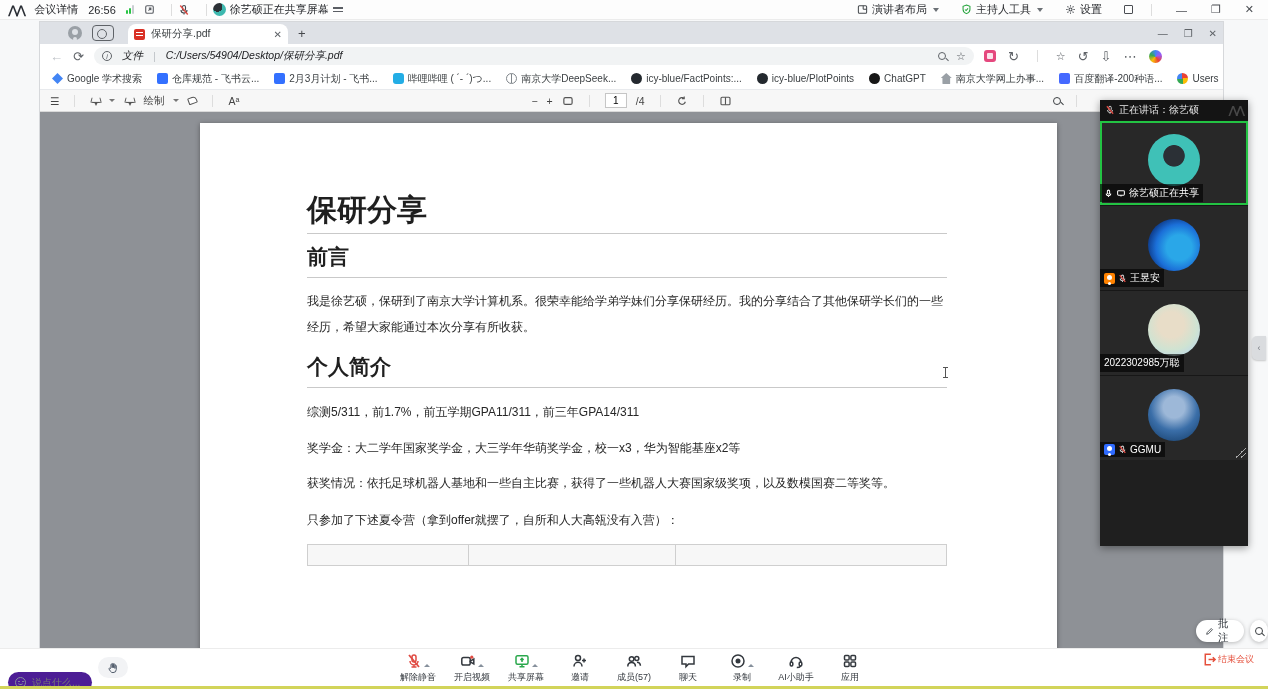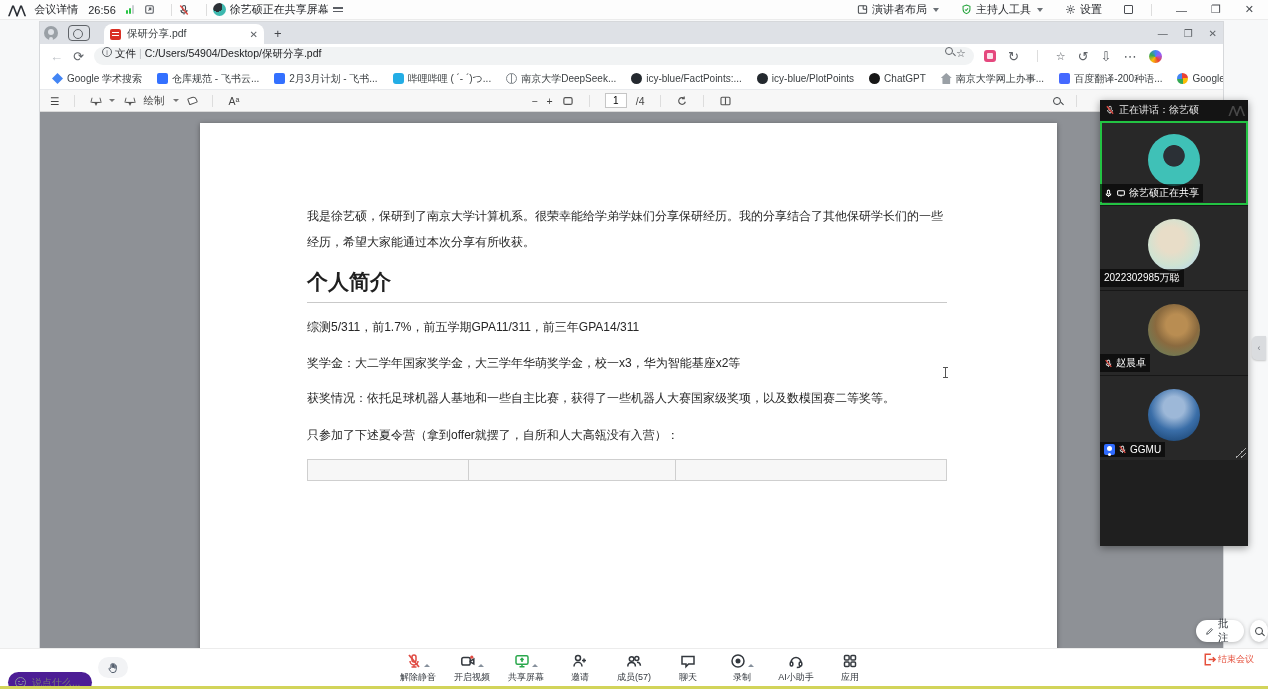--- a/index.html
+++ b/index.html
@@ -24,37 +24,37 @@
   .sig i:nth-child(1){height:4px;} .sig i:nth-child(2){height:6px;} .sig i:nth-child(3){height:9px;background:#c9cdd2;}
   .mini-avatar{width:13px;height:13px;border-radius:50%;background:radial-gradient(circle at 35% 30%,#2c3136 38%,#3db8af 40%);}
   .caret{width:0;height:0;border-left:3.5px solid transparent;border-right:3.5px solid transparent;border-top:4px solid #6b7075;display:inline-block;margin-left:2px;}
   .winbtn{color:#4a4d52;font-size:11px;padding:0 6px;cursor:default;}
   .fs-box{width:9px;height:9px;border:1.2px solid #4a4d52;border-radius:1px;display:inline-block;}
   .hamb{display:inline-block;width:10px;}
   .hamb i{display:block;height:1.4px;background:#5a5e64;margin:2px 0;}
 
   
   .browser{position:absolute;left:40px;top:22px;width:1183px;height:626px;background:#fff;box-shadow:0 0 0 1px #d6d8db;}
-  .tabstrip{position:absolute;left:0;top:0;right:0;height:22px;background:var(--tabstrip);display:flex;align-items:center;padding-left:4px;}
+  .tabstrip{position:absolute;left:0;top:0;right:0;height:22px;background:var(--tabstrip);display:flex;align-items:center;padding-left:28px;}
   .profile-ic{width:14px;height:14px;border-radius:50%;background:#9aa0a6;position:relative;margin-right:10px;}
   .profile-ic::after{content:"";position:absolute;left:4px;top:3px;width:6px;height:6px;border-radius:50%;background:#dee1e6;box-shadow:0 7px 0 -1px #dee1e6;}
   .workspace-ic{width:22px;height:16px;border:1.4px solid #5f6368;border-radius:4px;margin-right:14px;position:relative;}
   .workspace-ic::after{content:"";position:absolute;left:4px;top:2.5px;width:8px;height:8px;border-radius:50%;border:1.4px solid #5f6368;}
   .tab{height:20px;align-self:flex-end;width:160px;background:#fff;border-radius:8px 8px 0 0;display:flex;align-items:center;padding:0 6px;gap:6px;font-size:10.5px;color:#3c4043;}
   .pdf-fav{width:11px;height:11px;background:#d93025;border-radius:2px;flex:none;position:relative;}
   .pdf-fav::after{content:"";position:absolute;left:2px;top:3px;right:2px;height:1.5px;background:#fff;box-shadow:0 3px 0 #fff;}
   .tab .title{flex:1;white-space:nowrap;overflow:hidden;}
   .tab .close{color:#5f6368;font-size:10px;}
   .newtab{font-size:13px;color:#44474b;margin-left:10px;}
   .bwin{position:absolute;right:6px;top:0;height:22px;display:flex;align-items:center;gap:16px;color:#5f6368;font-size:10px;}
 
   .navrow{position:absolute;left:0;top:22px;right:0;height:24px;background:#fff;display:flex;align-items:center;padding:0 10px;gap:10px;}
   .nav-ic{color:#5f6368;font-size:13px;line-height:1;}
   .nav-ic.disabled{color:#bdc1c6;}
-  .omnibox{flex:1;max-width:880px;height:18px;background:var(--pill-gray);border-radius:9px;display:flex;padding:0 8px;gap:3px;font-size:10.5px;color:#202124;}
+  .omnibox{flex:1;max-width:880px;height:18px;background:var(--pill-gray);border-radius:9px;display:flex;align-items:center;padding:0 8px;gap:10px;font-size:10.5px;color:#202124;font-style:italic;}
   .omnibox .sep{color:#bdc1c6;}
   .omnibox .grow{flex:1;}
   .info-ic{width:10px;height:10px;border:1px solid #5f6368;border-radius:50%;color:#5f6368;font-size:7px;display:flex;align-items:center;justify-content:center;flex:none;}
   .mg{width:8px;height:8px;border:1.4px solid #5f6368;border-radius:50%;position:relative;display:inline-block;flex:none;}
   .mg::after{content:"";position:absolute;width:4px;height:1.4px;background:#5f6368;transform:rotate(45deg);right:-3.5px;bottom:-1px;}
   .mg.dark{border-color:#3c4043;}.mg.dark::after{background:#3c4043;}
   .navicons{display:flex;align-items:center;gap:12px;color:#5f6368;}
   .ext-pink{width:12px;height:12px;border-radius:3px;background:#e5487e;position:relative;}
   .ext-pink::after{content:"";position:absolute;inset:3px;background:#fff;border-radius:1px;opacity:.85;}
   .copilot{width:13px;height:13px;border-radius:50%;background:conic-gradient(#4285f4,#9b59f6,#ea4335,#fbbc05,#34a853,#4285f4);}
@@ -298,21 +298,21 @@
       <span class="bm">
           <span class="bm-ico home"></span>
           <span>南京大学网上办事...</span>
         </span>
       <span class="bm">
           <span class="bm-ico baidutr"></span>
           <span>百度翻译-200种语...</span>
         </span>
       <span class="bm">
           <span class="bm-ico google-g"></span>
-          <span>Google</span>
+          <span>Users</span>
         </span>
 
     </div>
 
     <div class="pdfbar">
       <span class="grp">
         <span>☰</span>
         <span class="vdiv"></span>
         <span class="pen-ic"></span>
         <span class="tool-caret"></span>
@@ -343,20 +343,22 @@
           </svg>
       </span>
       <span class="right">
         <span class="mg dark"></span>
         <span class="vdiv"></span>
       </span>
     </div>
 
     <div class="canvas">
       <div class="page">
+        <h1>保研分享</h1>
+        <h2>前言</h2>
         <p>我是徐艺硕，保研到了南京大学计算机系。很荣幸能给学弟学妹们分享保研经历。我的分享结合了其他保研学长们的一些经历，希望大家能通过本次分享有所收获。</p>
         <h2 class="b">个人简介</h2>
         <p class="s">综测5/311，前1.7%，前五学期GPA11/311，前三年GPA14/311</p>
         <p class="s">奖学金：大二学年国家奖学金，大三学年华萌奖学金，校一x3，华为智能基座x2等</p>
         <p>获奖情况：依托足球机器人基地和一些自主比赛，获得了一些机器人大赛国家级奖项，以及数模国赛二等奖等。</p>
         <p class="s">只参加了下述夏令营（拿到offer就摆了，自所和人大高瓴没有入营）：</p>
         <div class="tbl-sliver">
             <span></span>
             <i></i>
             <span></span>
@@ -387,39 +389,40 @@
             <path d="M4 8a4 4 0 0 0 8 0M8 12v2"></path>
           </svg>
         <svg class="svgic" width="10" height="9" viewBox="0 0 16 16" fill="none" stroke="#fff" stroke-width="1.8">
             <rect x="2" y="3" width="12" height="8" rx="1.5"></rect>
             <path d="M8 11v2.5"></path>
           </svg>
         <span>徐艺硕正在共享</span>
       </span>
     </div>
 
+    <div class="tile">
+      <span class="avatar av2"></span>
+      <span class="namebar">
+        <span class="badge host"></span>
+        <svg class="svgic" width="9" height="9" viewBox="0 0 16 16" fill="none" stroke="#c9c9c9" stroke-width="1.8">
+            <rect x="6" y="2" width="4" height="7" rx="2"></rect>
+            <path d="M4 8a4 4 0 0 0 8 0M8 12v2"></path>
+            <line x1="3" y1="2" x2="13" y2="14" stroke="#e04b43" stroke-width="2.2"></line>
+          </svg>
+        <span>王昱安</span>
+      </span>
+    </div>
 
     <div class="tile">
       <span class="avatar av3"></span>
       <span class="namebar">
         <span>2022302985万聪</span>
       </span>
     </div>
 
-    <div class="tile">
-      <span class="avatar av4"></span>
-      <span class="namebar">
-        <svg class="svgic" width="9" height="9" viewBox="0 0 16 16" fill="none" stroke="#c9c9c9" stroke-width="1.8">
-            <rect x="6" y="2" width="4" height="7" rx="2"></rect>
-            <path d="M4 8a4 4 0 0 0 8 0M8 12v2"></path>
-            <line x1="3" y1="2" x2="13" y2="14" stroke="#e04b43" stroke-width="2.2"></line>
-          </svg>
-        <span>赵晨卓</span>
-      </span>
-    </div>
 
     <div class="tile">
       <span class="avatar av5"></span>
       <span class="namebar">
         <span class="badge cohost"></span>
         <svg class="svgic" width="9" height="9" viewBox="0 0 16 16" fill="none" stroke="#c9c9c9" stroke-width="1.8">
             <rect x="6" y="2" width="4" height="7" rx="2"></rect>
             <path d="M4 8a4 4 0 0 0 8 0M8 12v2"></path>
             <line x1="3" y1="2" x2="13" y2="14" stroke="#e04b43" stroke-width="2.2"></line>
           </svg>

